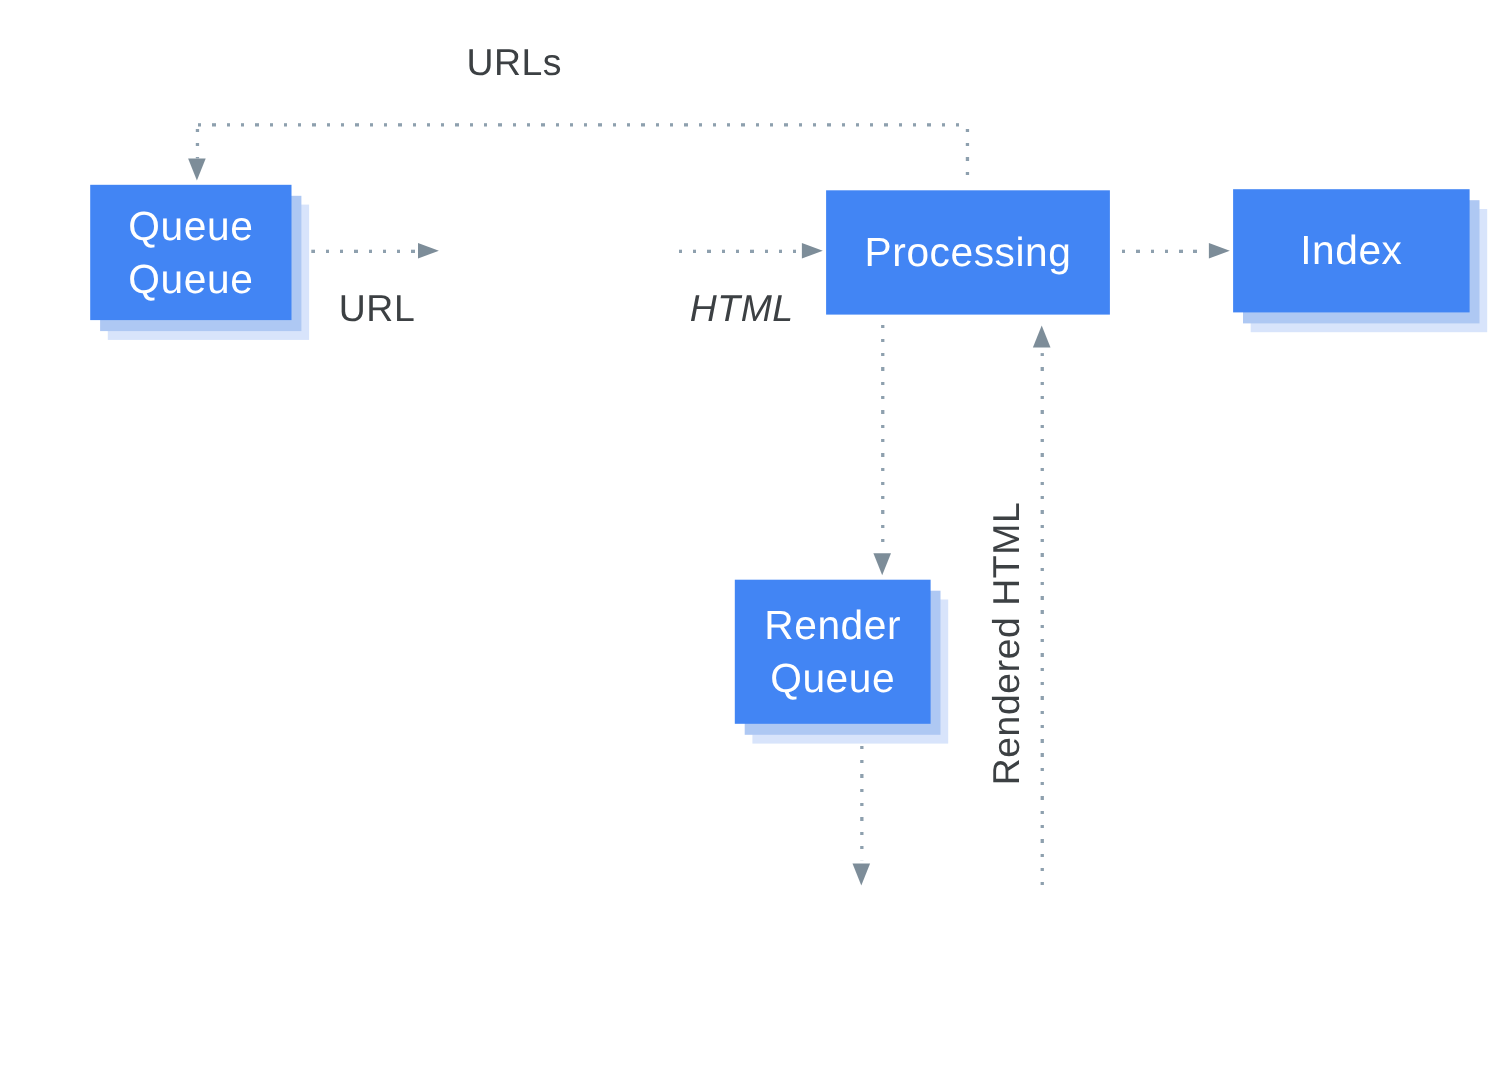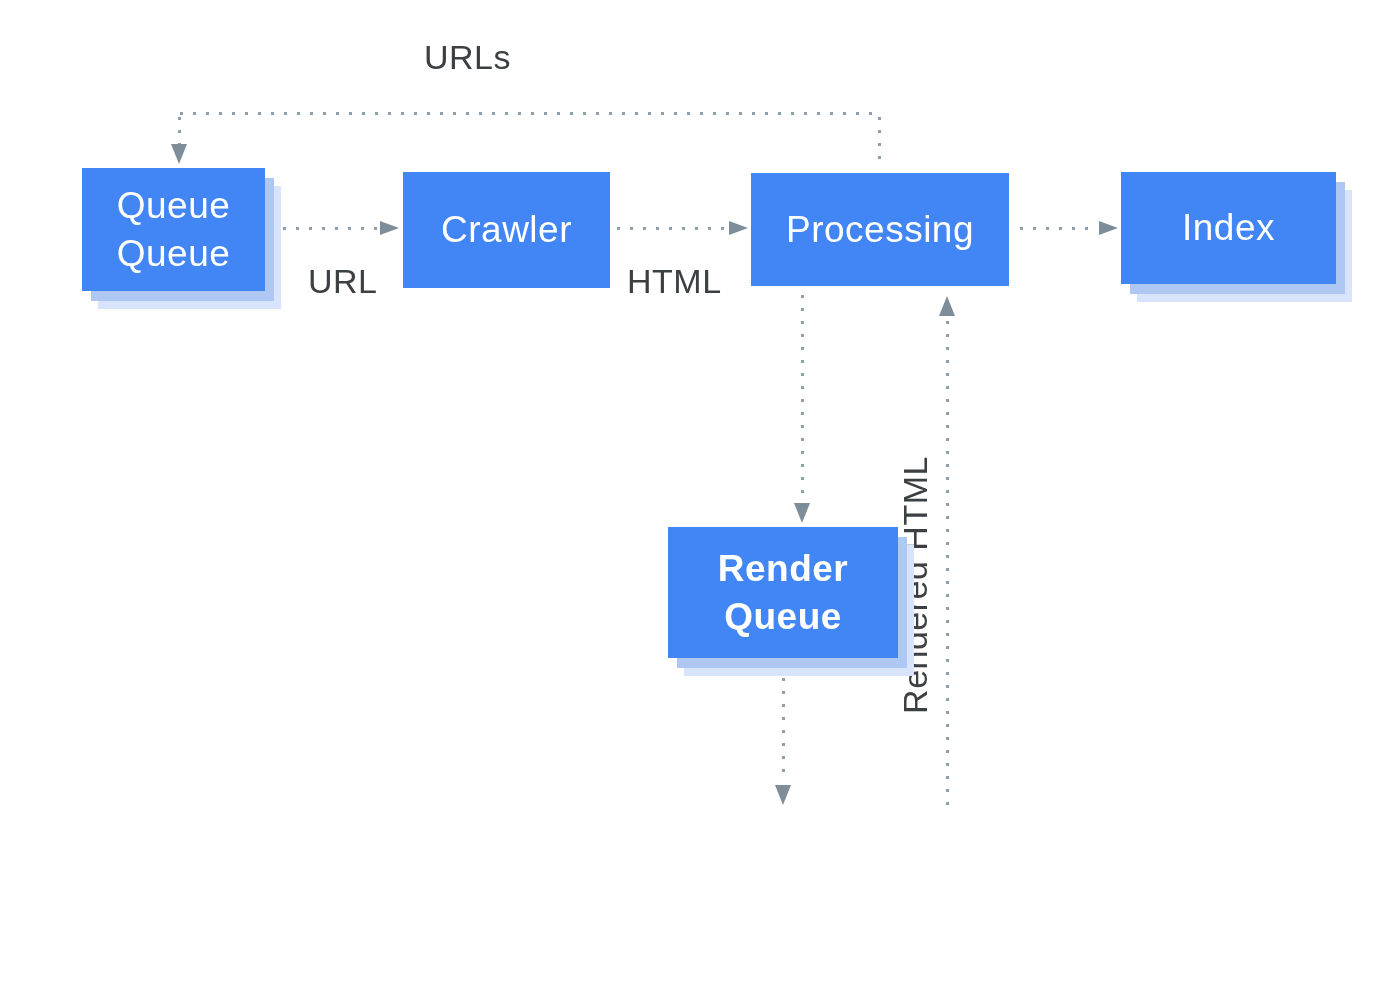--- a/index.html
+++ b/index.html
@@ -39,34 +39,34 @@
     letter-spacing: 0.5px;
     text-align: center;
   }
   .node.shadowed {
     box-shadow: 9px 10px 0 var(--shadow-inner), 16px 18px 0 var(--shadow-outer);
   }
   #box-crawl-queue  { left:  50px; top: 168px; width: 183px; height: 123px; }
   #box-crawler      { left: 371px; top: 172px; width: 207px; height: 116px; }
   #box-processing   { left: 719px; top: 173px; width: 258px; height: 113px; }
   #box-index        { left: 1089px; top: 172px; width: 215px; height: 112px; }
-  #box-render-queue { left: 636px; top: 527px; width: 230px; height: 131px; font-weight: bold; }
+  #box-render-queue { left: 636px; top: 527px; width: 178px; height: 131px; }
   #box-renderer     { left: 727px; top: 808px; width: 237px; height: 124px; }
 
   
   .edge-label {
     position: absolute;
     color: var(--label);
     font-size: 34px;
     letter-spacing: 0.5px;
     white-space: nowrap;
   }
   #label-urls { left: 392px; top: 38px; }
   #label-url  { left: 276px; top: 262px; }
-  #label-html { left: 595px; top: 262px; }
+  #label-html { left: 595px; top: 262px; font-style: italic; }
   #label-rendered-html {
     left: 726px; top: 563px;
     width: 320px; height: 44px;
     text-align: center;
     transform: rotate(-90deg);
   }
 
   
   .dots-h, .dots-v { position: absolute; color: var(--dot); }
   .dots-h {
@@ -138,23 +138,20 @@
   <div class="arrowhead arrow-right" id="arrow-into-index"></div>
   <div class="arrowhead arrow-down" id="arrow-into-render-queue"></div>
   <div class="arrowhead arrow-down" id="arrow-into-renderer"></div>
   <div class="arrowhead arrow-up" id="arrow-up-into-processing"></div>
 
   <div class="node shadowed" id="box-crawl-queue">
     <span>Queue</span>
     <span>Queue</span>
   </div>
 
-  <div class="node" id="box-crawler">
-    <span>Crawler</span>
-  </div>
 
   <div class="node" id="box-processing">
     <span>Processing</span>
   </div>
 
   <div class="node shadowed" id="box-index">
     <span>Index</span>
   </div>
 
   <div class="node shadowed" id="box-render-queue">

